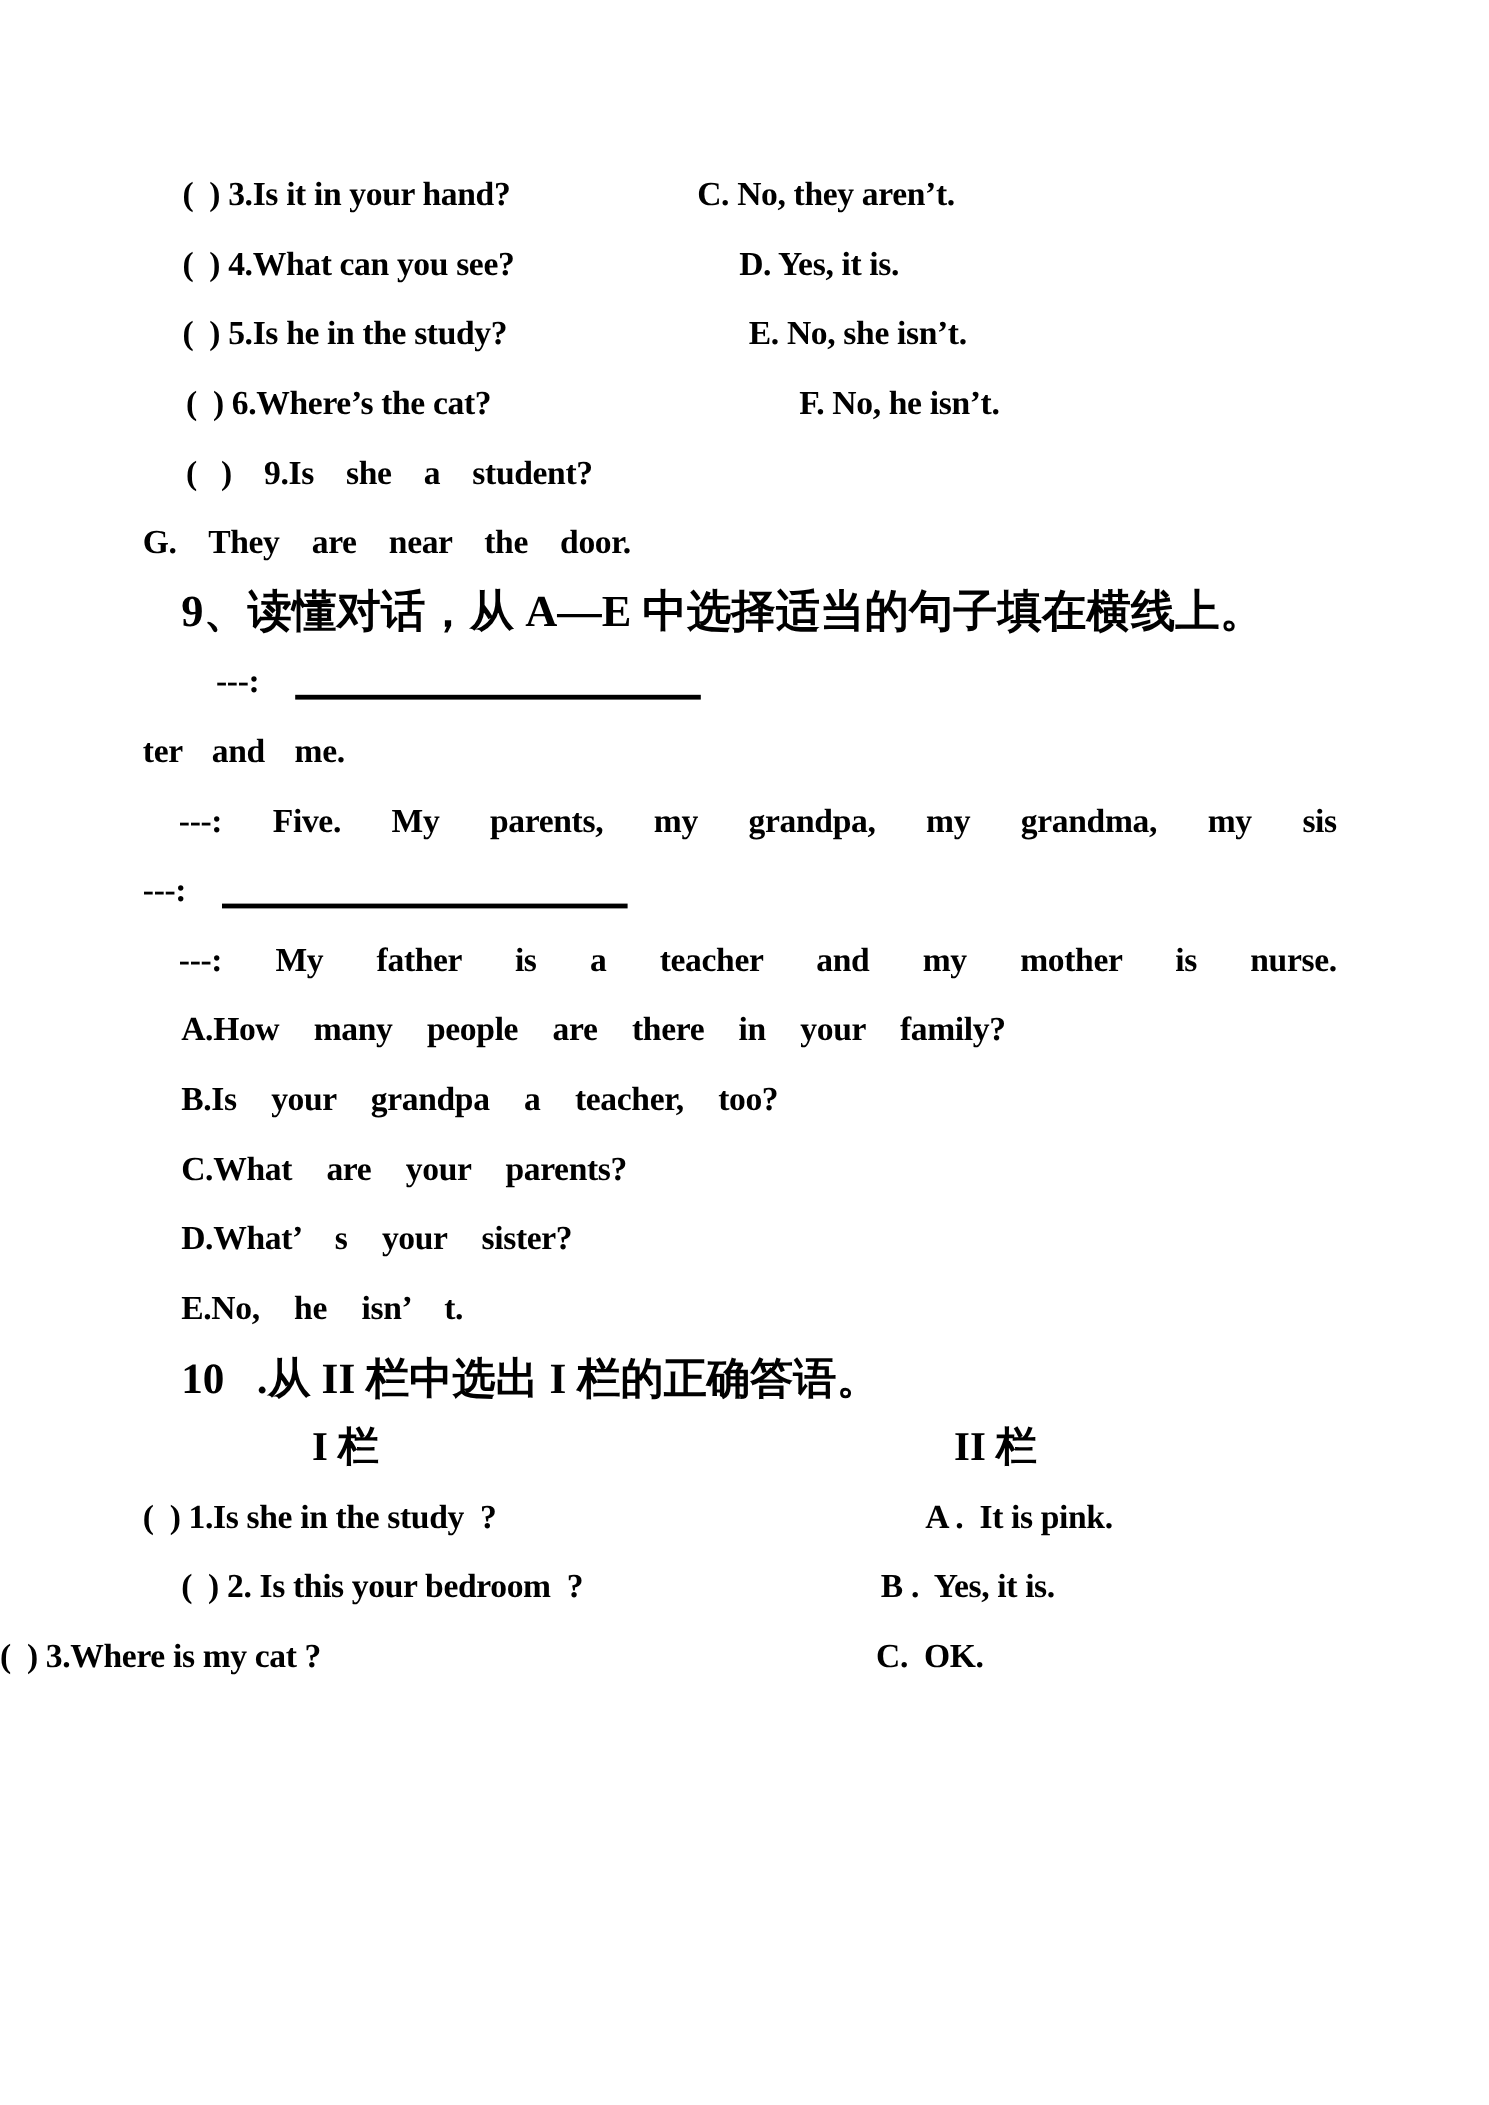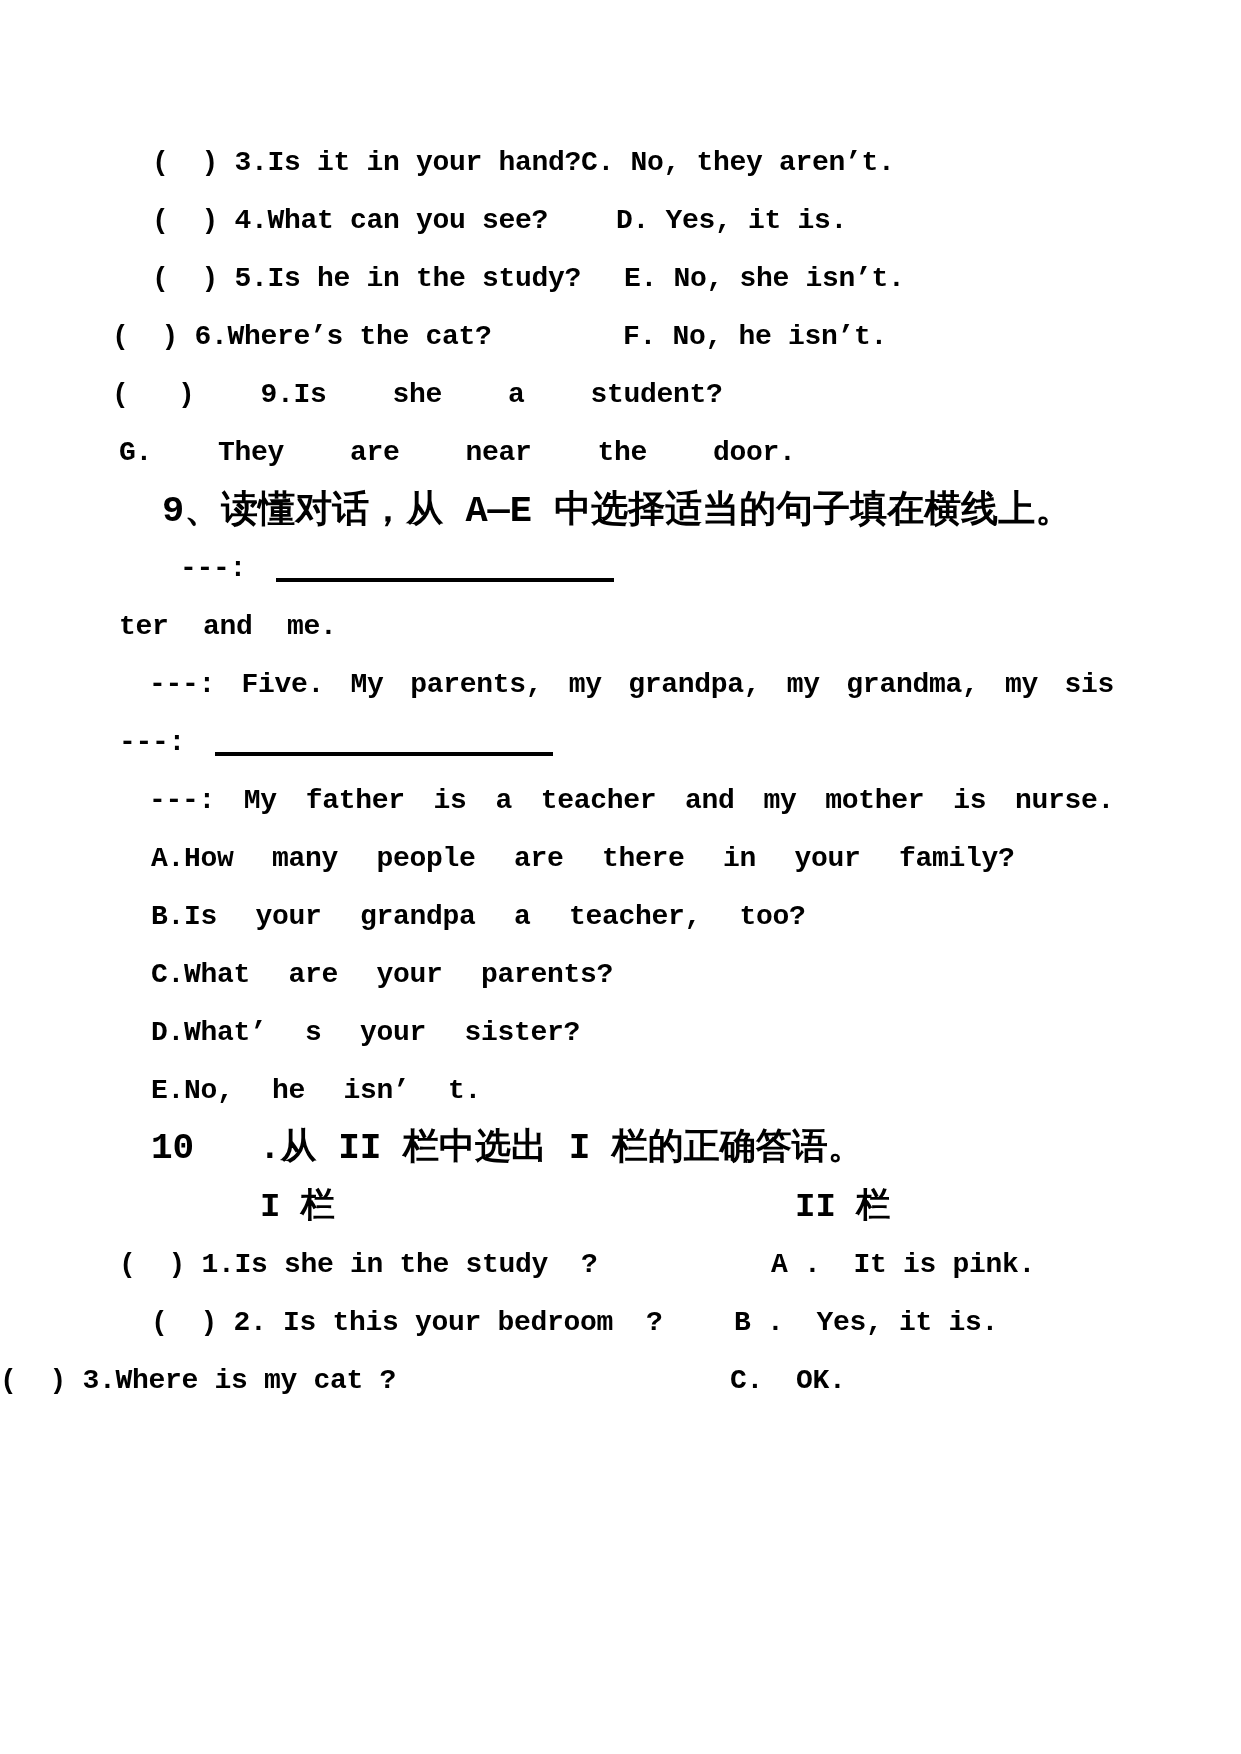--- a/index.html
+++ b/index.html
@@ -1,52 +1,52 @@
 <!DOCTYPE html>
 <html><head>
 <meta charset="utf-8">
 <style>
   html,body{margin:0;padding:0;background:#ffffff;}
   .page{
     position:relative;
     width:1241px;height:1754px;
     background:#ffffff;
     color:#000;
-    font-family:Liberation Mono, monospace;
+    font-family:Liberation Serif, serif;
     font-weight:700;
     font-size:28px;
     letter-spacing:-0.3px;
     overflow:hidden;
   }
   .content{position:absolute;top:134px;left:0;right:0;}
   .line{display:block;position:relative;height:58px;line-height:58px;white-space:nowrap;}
   .pre{white-space:pre;}
   
   .i149{padding-left:119px;}
   .i151{padding-left:151px;}
   .i152{padding-left:152px;}
-  .i158{padding-left:112px;}
+  .i158{padding-left:112px;margin-left:43px;}
   .i160{}
   .i180{padding-left:180px;}
   .i185{padding-left:119px;}
   
   .ans{position:absolute;top:0;line-height:58px;white-space:pre;}
   .ax581{left:581px;} .ax616{left:616px;} .ax624{left:624px;} .ax623{left:623px;}
   .ax771{left:771px;} .ax734{left:734px;} .ax730{left:730px;}
   
   .just{
     white-space:normal;
     padding-left:149px;padding-right:127px;
     text-align:justify;
     -moz-text-align-last:justify;
     text-align-last:justify;
   }
   .ws18{word-spacing:18px;}
   .ws22{word-spacing:22px;}
-  .zh{font-size:37px;letter-spacing:0;margin-left:11px;}
+  .zh{font-size:37px;letter-spacing:0;}
   .zh10{font-size:36px;letter-spacing:0;}
   .zhcol{font-size:34px;letter-spacing:0;position:absolute;top:0;line-height:58px;}
   .colI{left:260px;} .colII{left:795px;}
   .blank{
     display:inline-block;
     width:338px;height:30px;
     border-bottom:4px solid #000;
     margin-left:30px;
     vertical-align:-6px;
   }

